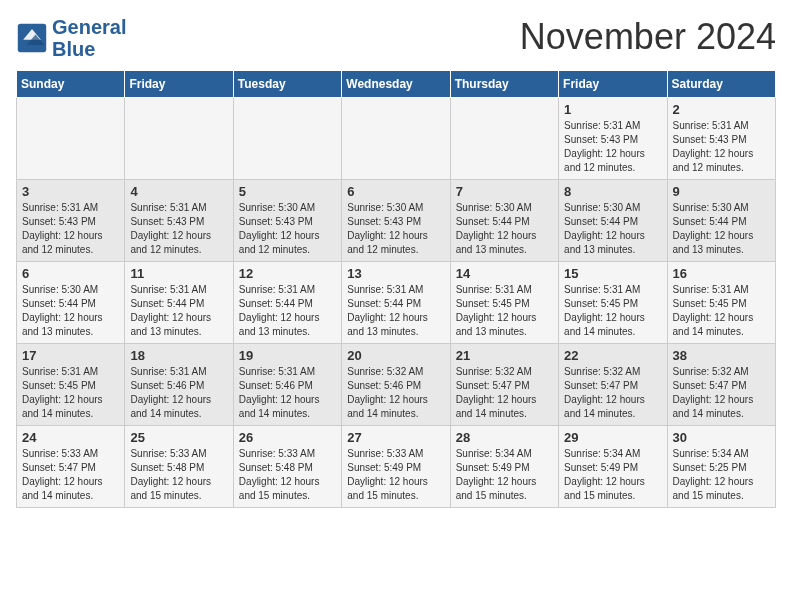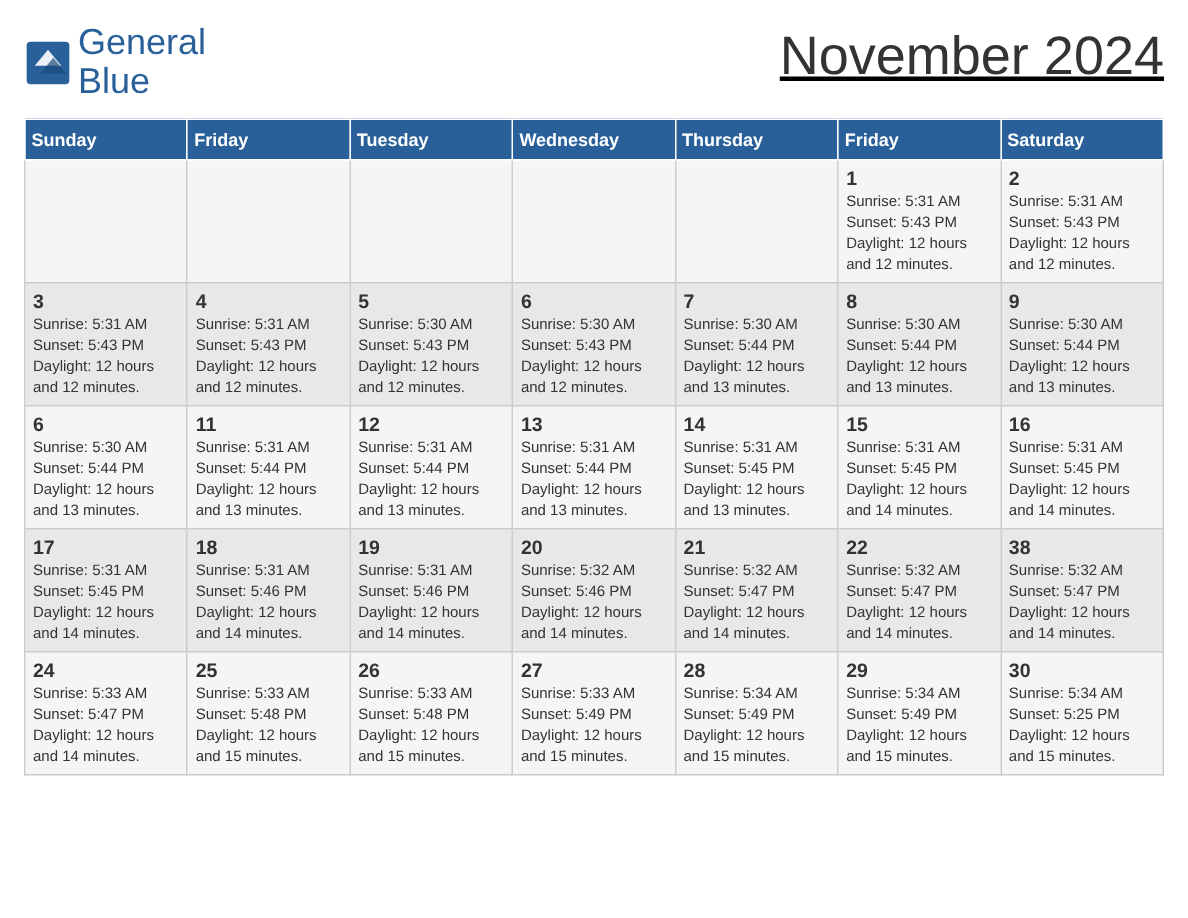--- a/index.html
+++ b/index.html
@@ -15,35 +15,34 @@
       align-items: flex-start;
       justify-content: space-between;
       margin-bottom: 10px;
     }
     .logo {
       display: flex;
       align-items: center;
       gap: 4px;
     }
     .logo-text {
-      font-size: 24px;
-      font-weight: normal;
+      font-size: 20px;
+      font-weight: bold;
       color: #333;
       line-height: 1.1;
     }
     .logo-text span {
       color: #2a6099;
     }
     .logo-icon {
       width: 32px;
       height: 32px;
     }
     .title-block {
       text-align: center;
-      text-decoration: underline;
     }
     .month-year {
       font-size: 36px;
       font-weight: normal;
       color: #333;
     }
     .location {
       font-size: 16px;
       color: #555;
       font-weight: bold;

